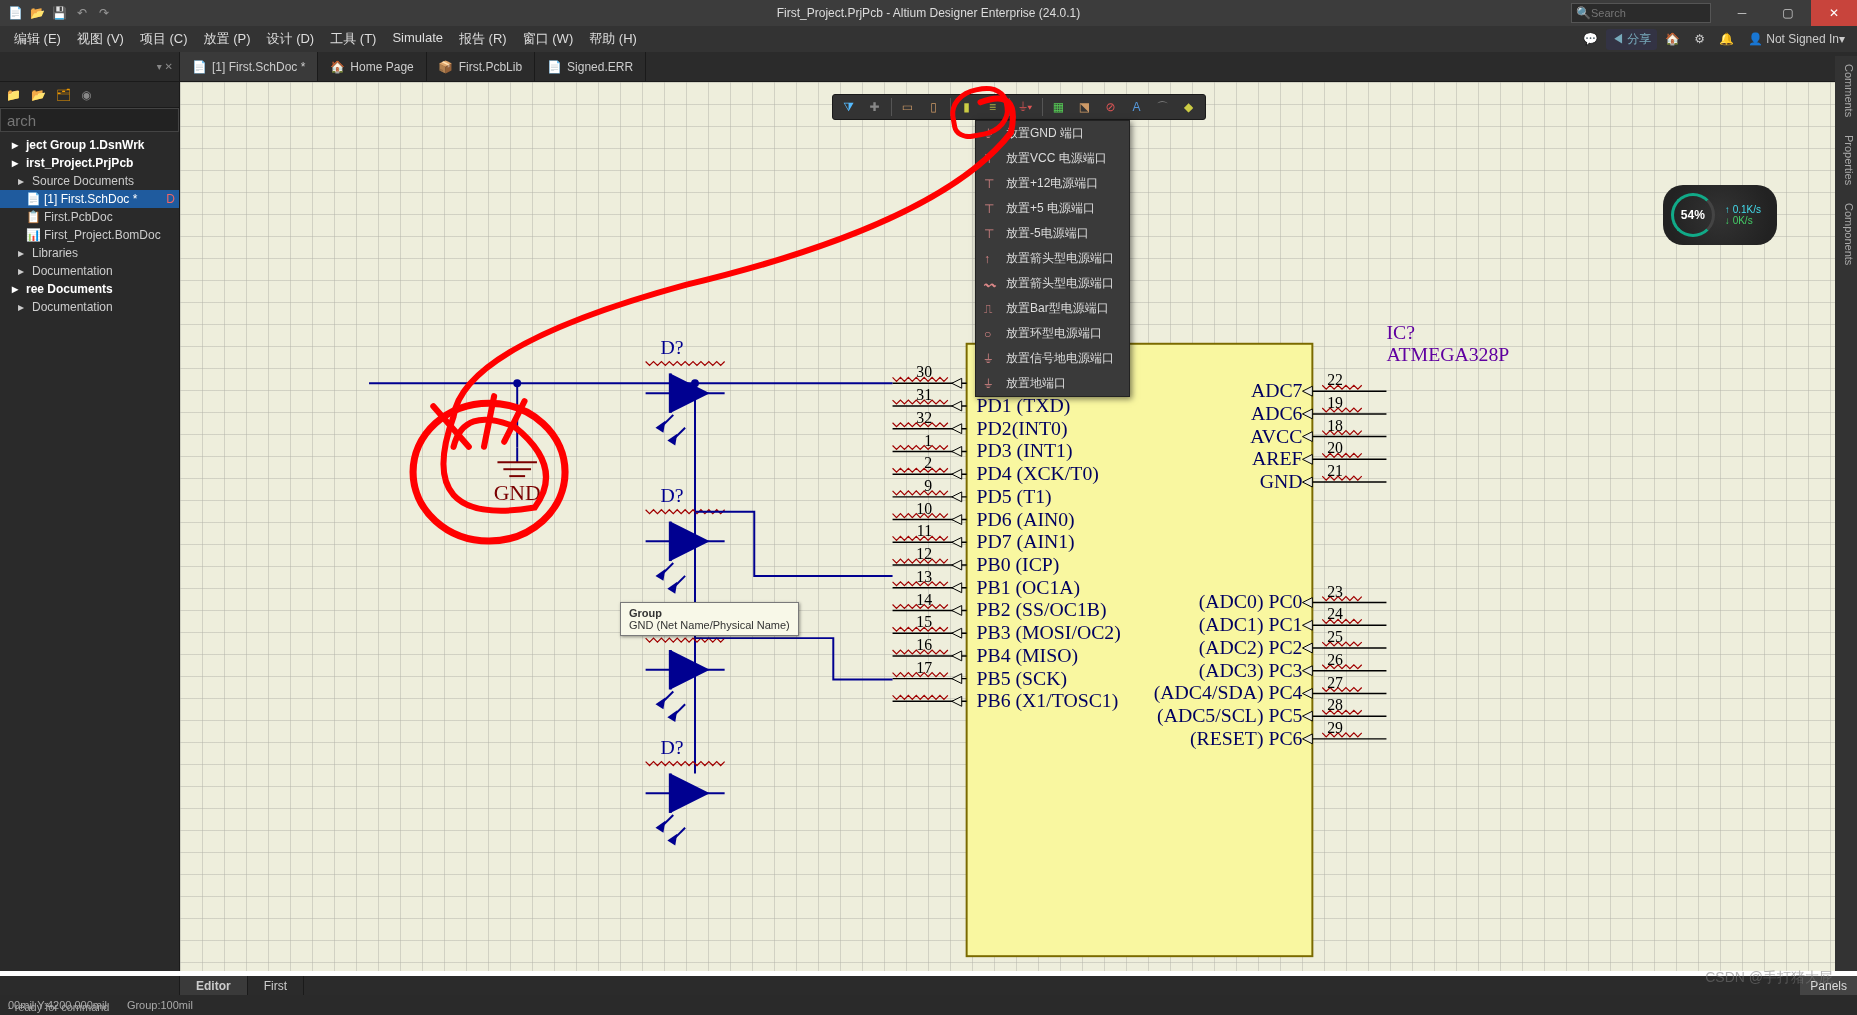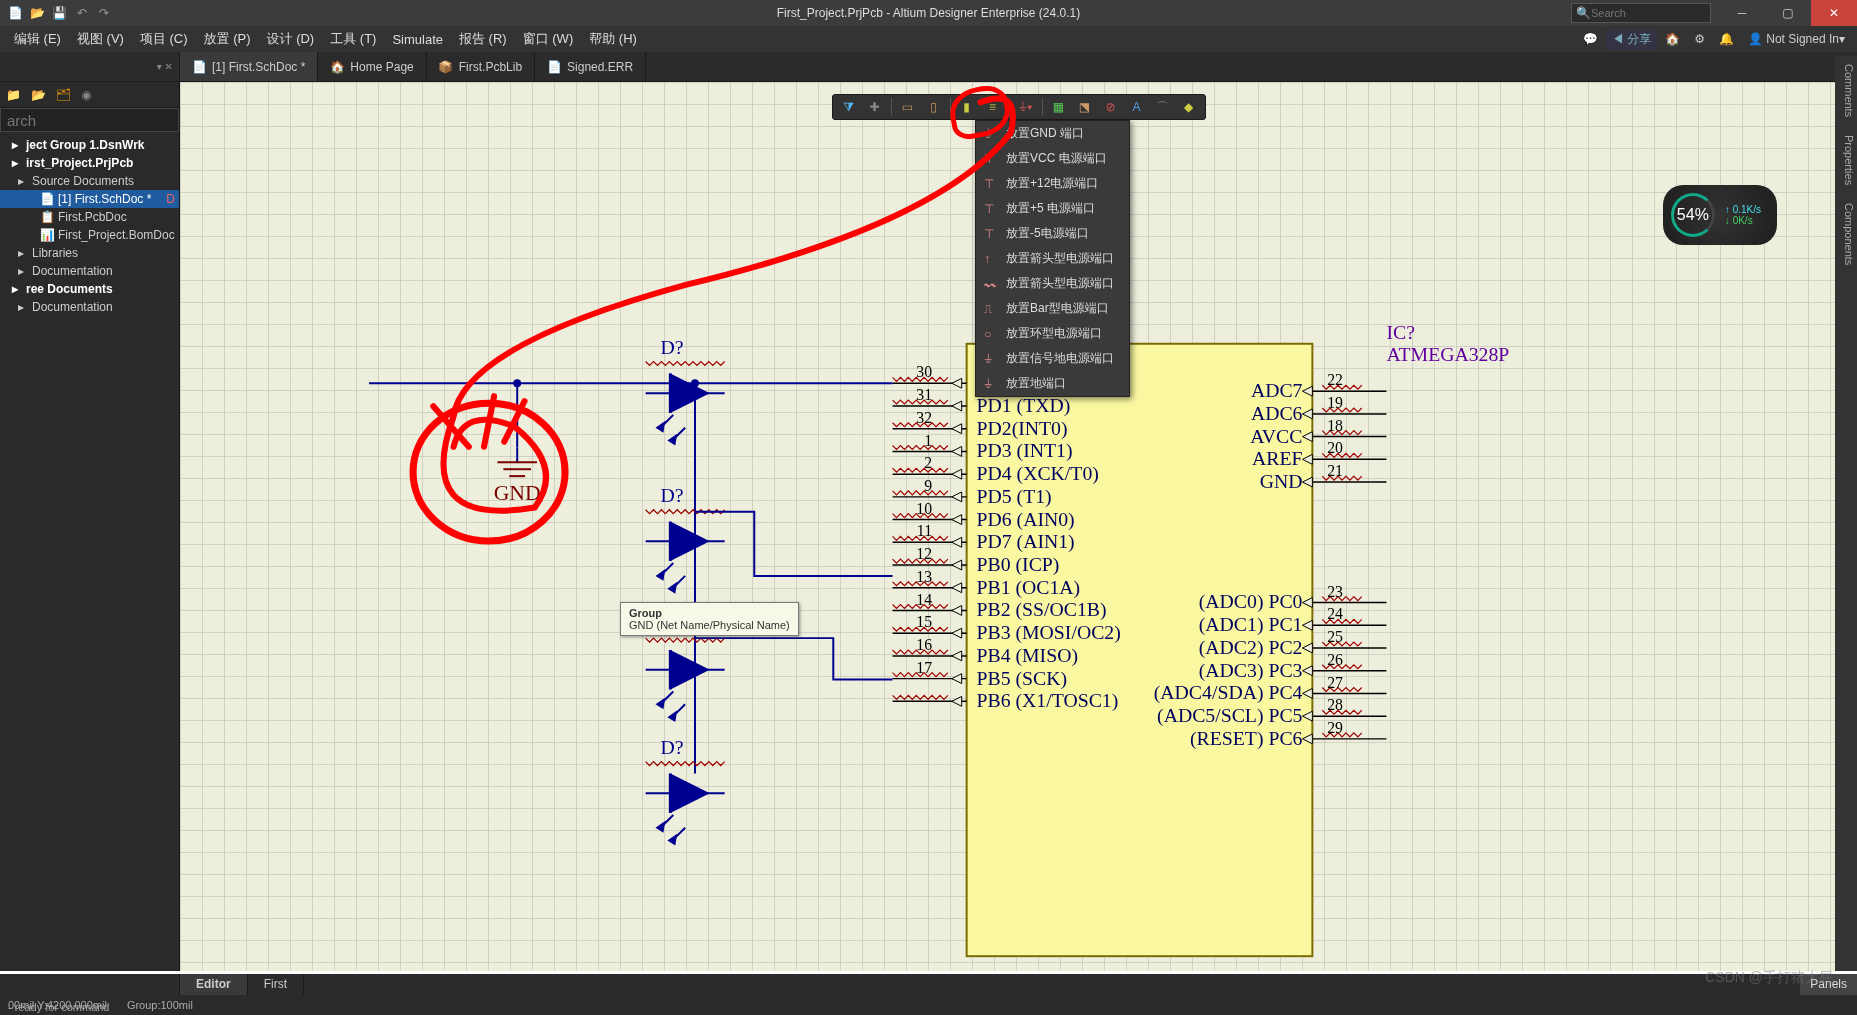--- a/index.html
+++ b/index.html
@@ -28,21 +28,21 @@
   .proj-panel { width:180px; background:#2a2a2a; border-right:1px solid #1a1a1a; display:flex; flex-direction:column;}
   .proj-toolbar { height:26px; display:flex; align-items:center; gap:10px; padding:0 6px; border-bottom:1px solid #1a1a1a;}
   .proj-toolbar span { cursor:pointer; }
   .proj-search { height:24px; border:1px solid #444; background:#222; margin:0; padding:0 6px; display:flex; align-items:center;}
   .proj-search input{ background:none;border:none;outline:none;color:#ccc;width:100%;font-size:15px;}
   .tree { flex:1; overflow:auto; font-size:12px; padding:4px 0;}
   .tree .node { padding:2px 4px 2px 8px; white-space:nowrap; cursor:pointer;}
   .tree .node.bold { font-weight:bold; color:#fff;}
   .tree .node.selected { background:#1f5b9e; color:#fff;}
   .tree .node.indent1{padding-left:14px;}
-  .tree .node.indent2{padding-left:40px;}
+  .tree .node.indent2{padding-left:26px;}
   .tree .node .ico{display:inline-block;width:14px;text-align:center;margin-right:4px;}
   
   .canvas-wrap { flex:1; position:relative; background:#eeeedc; overflow:hidden;}
   .grid { position:absolute; inset:0; background-image:
     linear-gradient(to right, rgba(180,180,170,.5) 1px, transparent 1px),
     linear-gradient(to bottom, rgba(180,180,170,.5) 1px, transparent 1px);
     background-size:22px 22px;}
   svg.schematic { position:absolute; inset:0; width:100%; height:100%; }
   .ic-rect { fill:#f9f7a0; stroke:#7a6a00; stroke-width:2;}
   .pin-text { font-family:"Times New Roman",serif; font-size:20px; fill:#000060;}
@@ -62,29 +62,29 @@
   .float-tb .fbtn{width:24px;height:22px;display:flex;align-items:center;justify-content:center;cursor:pointer;border-radius:2px;}
   .float-tb .sep{width:1px;height:18px;background:#555;margin:0 2px;}
   
   .dropdown { position:absolute; top:38px; left:795px; background:#3a3a3a; border:1px solid #222; width:155px; box-shadow:2px 2px 6px rgba(0,0,0,.5);}
   .dropdown .ditem{display:flex;align-items:center;gap:8px;padding:4px 8px;cursor:pointer;color:#ddd;font-size:12px;}
   .dropdown .dico{width:14px;color:#d88;}
   
   .right-panels{position:absolute;right:0;top:56px;width:22px;bottom:44px;background:#333;display:flex;flex-direction:column;gap:2px;}
   .right-panels .vp{writing-mode:vertical-rl;padding:8px 2px;font-size:11px;color:#aaa;cursor:pointer;text-align:center;}
   
-  .doc-tabs{height:24px;background:#2b2b2b;display:flex;align-items:stretch;border-top:3px solid #ffffff;}
+  .doc-tabs{height:24px;background:#2b2b2b;display:flex;align-items:stretch;border-top:5px solid #ffffff;}
   .doc-tabs .dt-gap{width:180px;border-right:1px solid #1a1a1a;}
   .doc-tabs .dtab{padding:3px 16px;font-size:12px;color:#ccc;border-right:1px solid #1a1a1a;cursor:pointer;}
   .doc-tabs .dtab.active{background:#3a3a3a;font-weight:bold;}
   .doc-tabs .panels-btn{margin-left:auto;padding:3px 10px;background:#444;color:#ddd;cursor:pointer;}
   .statusbar{height:20px;background:#2a2a2a;display:flex;align-items:center;padding:0 8px;font-size:11px;color:#aaa;gap:20px;}
   
   .perf{position:absolute;right:80px;top:185px;background:radial-gradient(circle,#333 0%,#222 80%);border-radius:20px;padding:8px 16px 8px 8px;display:flex;align-items:center;gap:10px;color:#8dd;font-size:10px;}
-  .perf .ring{width:44px;height:44px;border-radius:50%;border:3px solid #1a8;border-right-color:#444;display:flex;align-items:center;justify-content:center;font-size:16px;color:#fff;}
+  .perf .ring{width:44px;height:44px;border-radius:50%;border:3px solid #1a8;border-right-color:#444;display:flex;align-items:center;justify-content:center;font-size:12px;color:#fff;font-weight:bold;}
   
   .wm{position:absolute;right:24px;bottom:28px;color:rgba(120,120,120,.55);font-size:14px;}
   
   .markup{position:absolute;inset:0;pointer-events:none;}
   .annot-circle{position:absolute;top:5px;left:770px;width:60px;height:50px;border:5px solid red;border-radius:50% 40% 50% 30%;transform:rotate(-10deg);}
 </style>
 </head>
 <body>
 
 <div class="titlebar">
@@ -101,21 +101,21 @@
       <span style="color:#888">🔍</span>
       <input placeholder="Search" style="">
     </div>
     <div class="win-btn">─</div>
     <div class="win-btn">▢</div>
     <div class="win-btn close">✕</div>
   </div>
 </div>
 
 <div class="menubar">
-  <div id="menu-items" style="display: flex; align-items: center;">
+  <div id="menu-items" style="display: flex;">
       <div class="menu-item">编辑 (E)</div>
       <div class="menu-item">视图 (V)</div>
       <div class="menu-item">项目 (C)</div>
       <div class="menu-item">放置 (P)</div>
       <div class="menu-item">设计 (D)</div>
       <div class="menu-item">工具 (T)</div>
       <div class="menu-item">Simulate</div>
       <div class="menu-item">报告 (R)</div>
       <div class="menu-item">窗口 (W)</div>
       <div class="menu-item">帮助 (H)</div>

